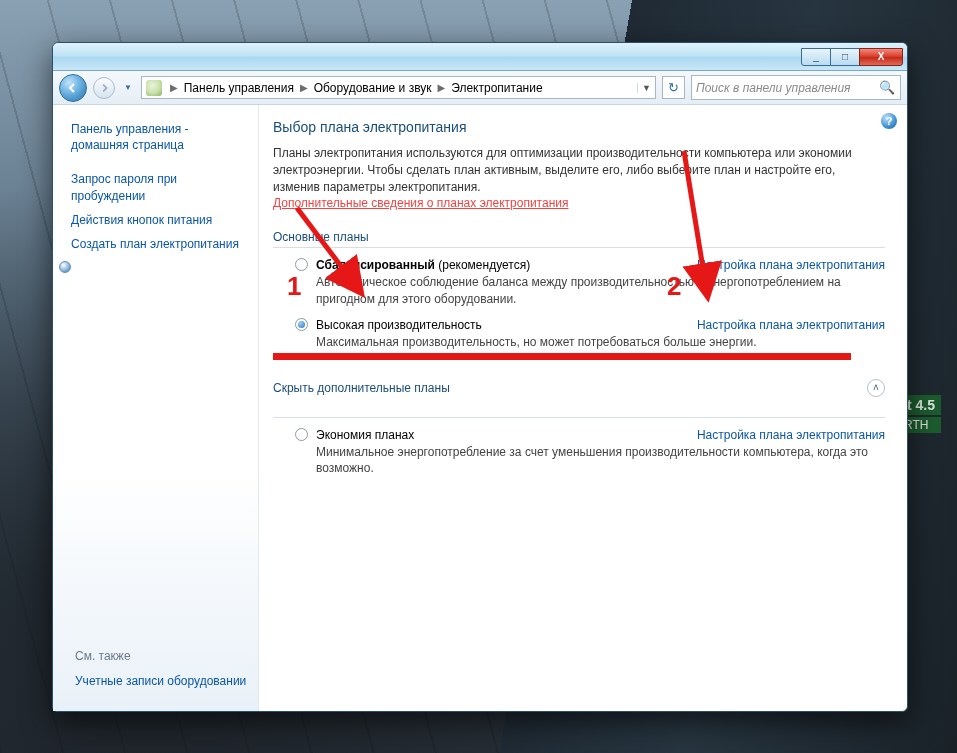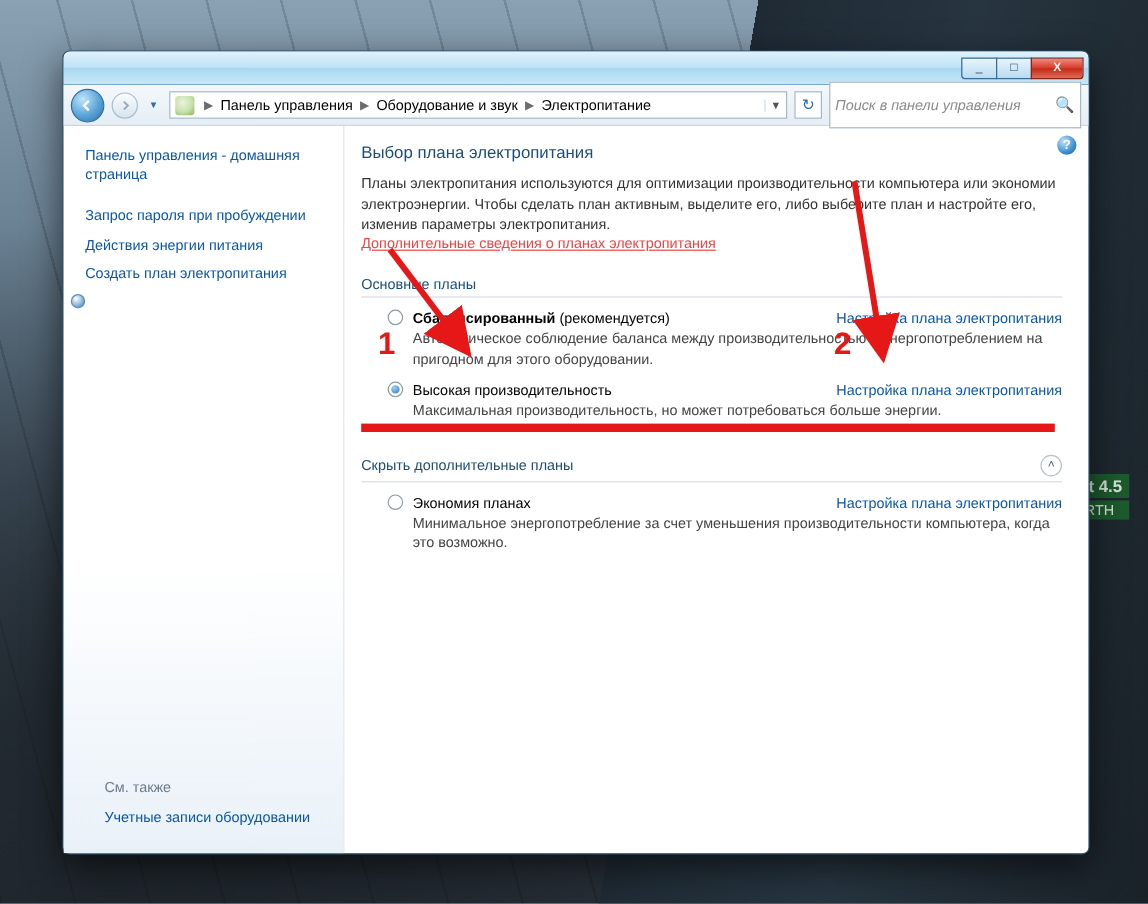--- a/index.html
+++ b/index.html
@@ -82,43 +82,43 @@
     width:16px; height:16px; margin-right:4px;
     background: radial-gradient(circle at 40% 35%, #e9f3e0 0%, #c8e0a8 55%, #8ab060);
     border-radius:3px; position:relative;
   }
   .breadcrumb .seg { padding: 0 2px; }
   .breadcrumb .arrow { color:#6c6c6c; padding:0 4px; font-size:10px; }
   .breadcrumb .spacer { flex:1; }
   .breadcrumb .drop { width:18px; text-align:center; border-left:1px solid #cfdbe5; font-size:9px; color:#555; }
   .refresh { width:23px; height:23px; border:1px solid #a5b8c8; background:#fff; display:flex; align-items:center; justify-content:center; color:#2b6fab; font-size:13px; }
   .searchbox {
-    width:210px; height:39px; border:1px solid #a5b8c8; background:#fff;
+    width:210px; height:25px; border:1px solid #a5b8c8; background:#fff;
     display:flex; align-items:center; padding:0 4px; color:#8a8a8a; font-style:italic;
   }
   .searchbox .mag { margin-left:auto; color:#2b6fab; font-style:normal; font-size:13px; }
 
   .body { flex:1; display:flex; overflow:hidden; }
   .sidebar {
-    width:234px; background:#fff; border-right:1px solid #e2e8ee;
+    width:206px; background:#fff; border-right:1px solid #e2e8ee;
     padding: 12px 0 10px 0; display:flex; flex-direction:column;
     position:relative;
   }
   .sidebar::after {
     content:""; position:absolute; left:0; right:0; bottom:0; height:40%;
     background: linear-gradient(to top, #e9f1f8, rgba(233,241,248,0));
     pointer-events:none;
   }
   .sidelink { color:#0b57a6; padding: 4px 10px 4px 18px; line-height:1.35; cursor:pointer; }
   .sidelink.withicon { padding-left: 6px; display:flex; gap:4px; align-items:flex-start; }
   .sidelink .bullet { width:12px; height:12px; border-radius:50%;
     background: radial-gradient(circle at 35% 30%, #fff, #8fb8de 55%, #3a77ad);
     border:1px solid #5a8fbc; flex-shrink:0; margin-top:1px;
   }
-  .sidefoot { margin-top:auto; padding: 10px 0 8px 16px; position:relative; z-index:1; }
+  .sidefoot { margin-top:auto; padding: 10px 0 8px 4px; position:relative; z-index:1; }
   .sidefoot .hdr { color:#6b7b8a; padding: 2px 18px 6px; }
 
   .main {
     flex:1; padding: 14px 22px 14px 14px; overflow:auto; position:relative;
   }
   .helpicon { position:absolute; right:10px; top:8px; width:16px; height:16px;
     border-radius:50%;
     background: radial-gradient(circle at 35% 30%, #bfe0fb, #3d8fd1 60%, #1b5e96);
     color:#fff; font-weight:bold; font-size:11px;
     display:flex; align-items:center; justify-content:center;
@@ -135,21 +135,21 @@
   .plan-header .name { font-size:12px; }
   .plan-header .name b { font-weight:bold; }
   .plan-header .link { margin-left:auto; color:#0b57a6; cursor:pointer; }
   .plan-desc { color:#444; margin: 2px 0 0 21px; line-height:1.4; }
 
   .redbar {
     position:absolute; height:7px; background:#e61717;
     left:0px; width:578px; top:0;
   }
 
-  .hide-row { display:flex; align-items:center; margin: 16px 0 4px; padding-bottom:4px; border-bottom:1px solid #d8dee4; color:#1a4e7a; }
+  .hide-row { display:flex; align-items:center; margin: 16px 0 4px; padding-bottom:20px; border-bottom:1px solid #d8dee4; color:#1a4e7a; }
   .hide-row .chev {
     width:18px; height:18px; border:1px solid #b7c2cc; border-radius:50%;
     margin-left:auto; display:flex; align-items:center; justify-content:center;
     font-size:10px; color:#4a5b6a;
   }
 
   
   .anno { position:absolute; pointer-events:none; }
   .num { color:#e61717; font-weight:bold; font-size:26px; font-family:Arial; }
   svg.arrow { position:absolute; overflow:visible; }
@@ -208,21 +208,21 @@
       <span>Поиск в панели управления</span>
       <span class="mag">🔍</span>
     </div>
   </div>
 
   <div class="body">
     <div class="sidebar">
       <div class="sidelink">Панель управления - домашняя страница</div>
       <div style="height:10px"></div>
       <div class="sidelink">Запрос пароля при пробуждении</div>
-      <div class="sidelink">Действия энергии питания</div>
+      <div class="sidelink">Действия кнопок питания</div>
       <div class="sidelink">Создать план электропитания</div>
       <div class="sidelink withicon">
         <span class="bullet"></span>
       </div>
 
       <div class="sidefoot">
         <div class="hdr">См. также</div>
         <div class="sidelink">Учетные записи оборудовании</div>
       </div>
     </div>

